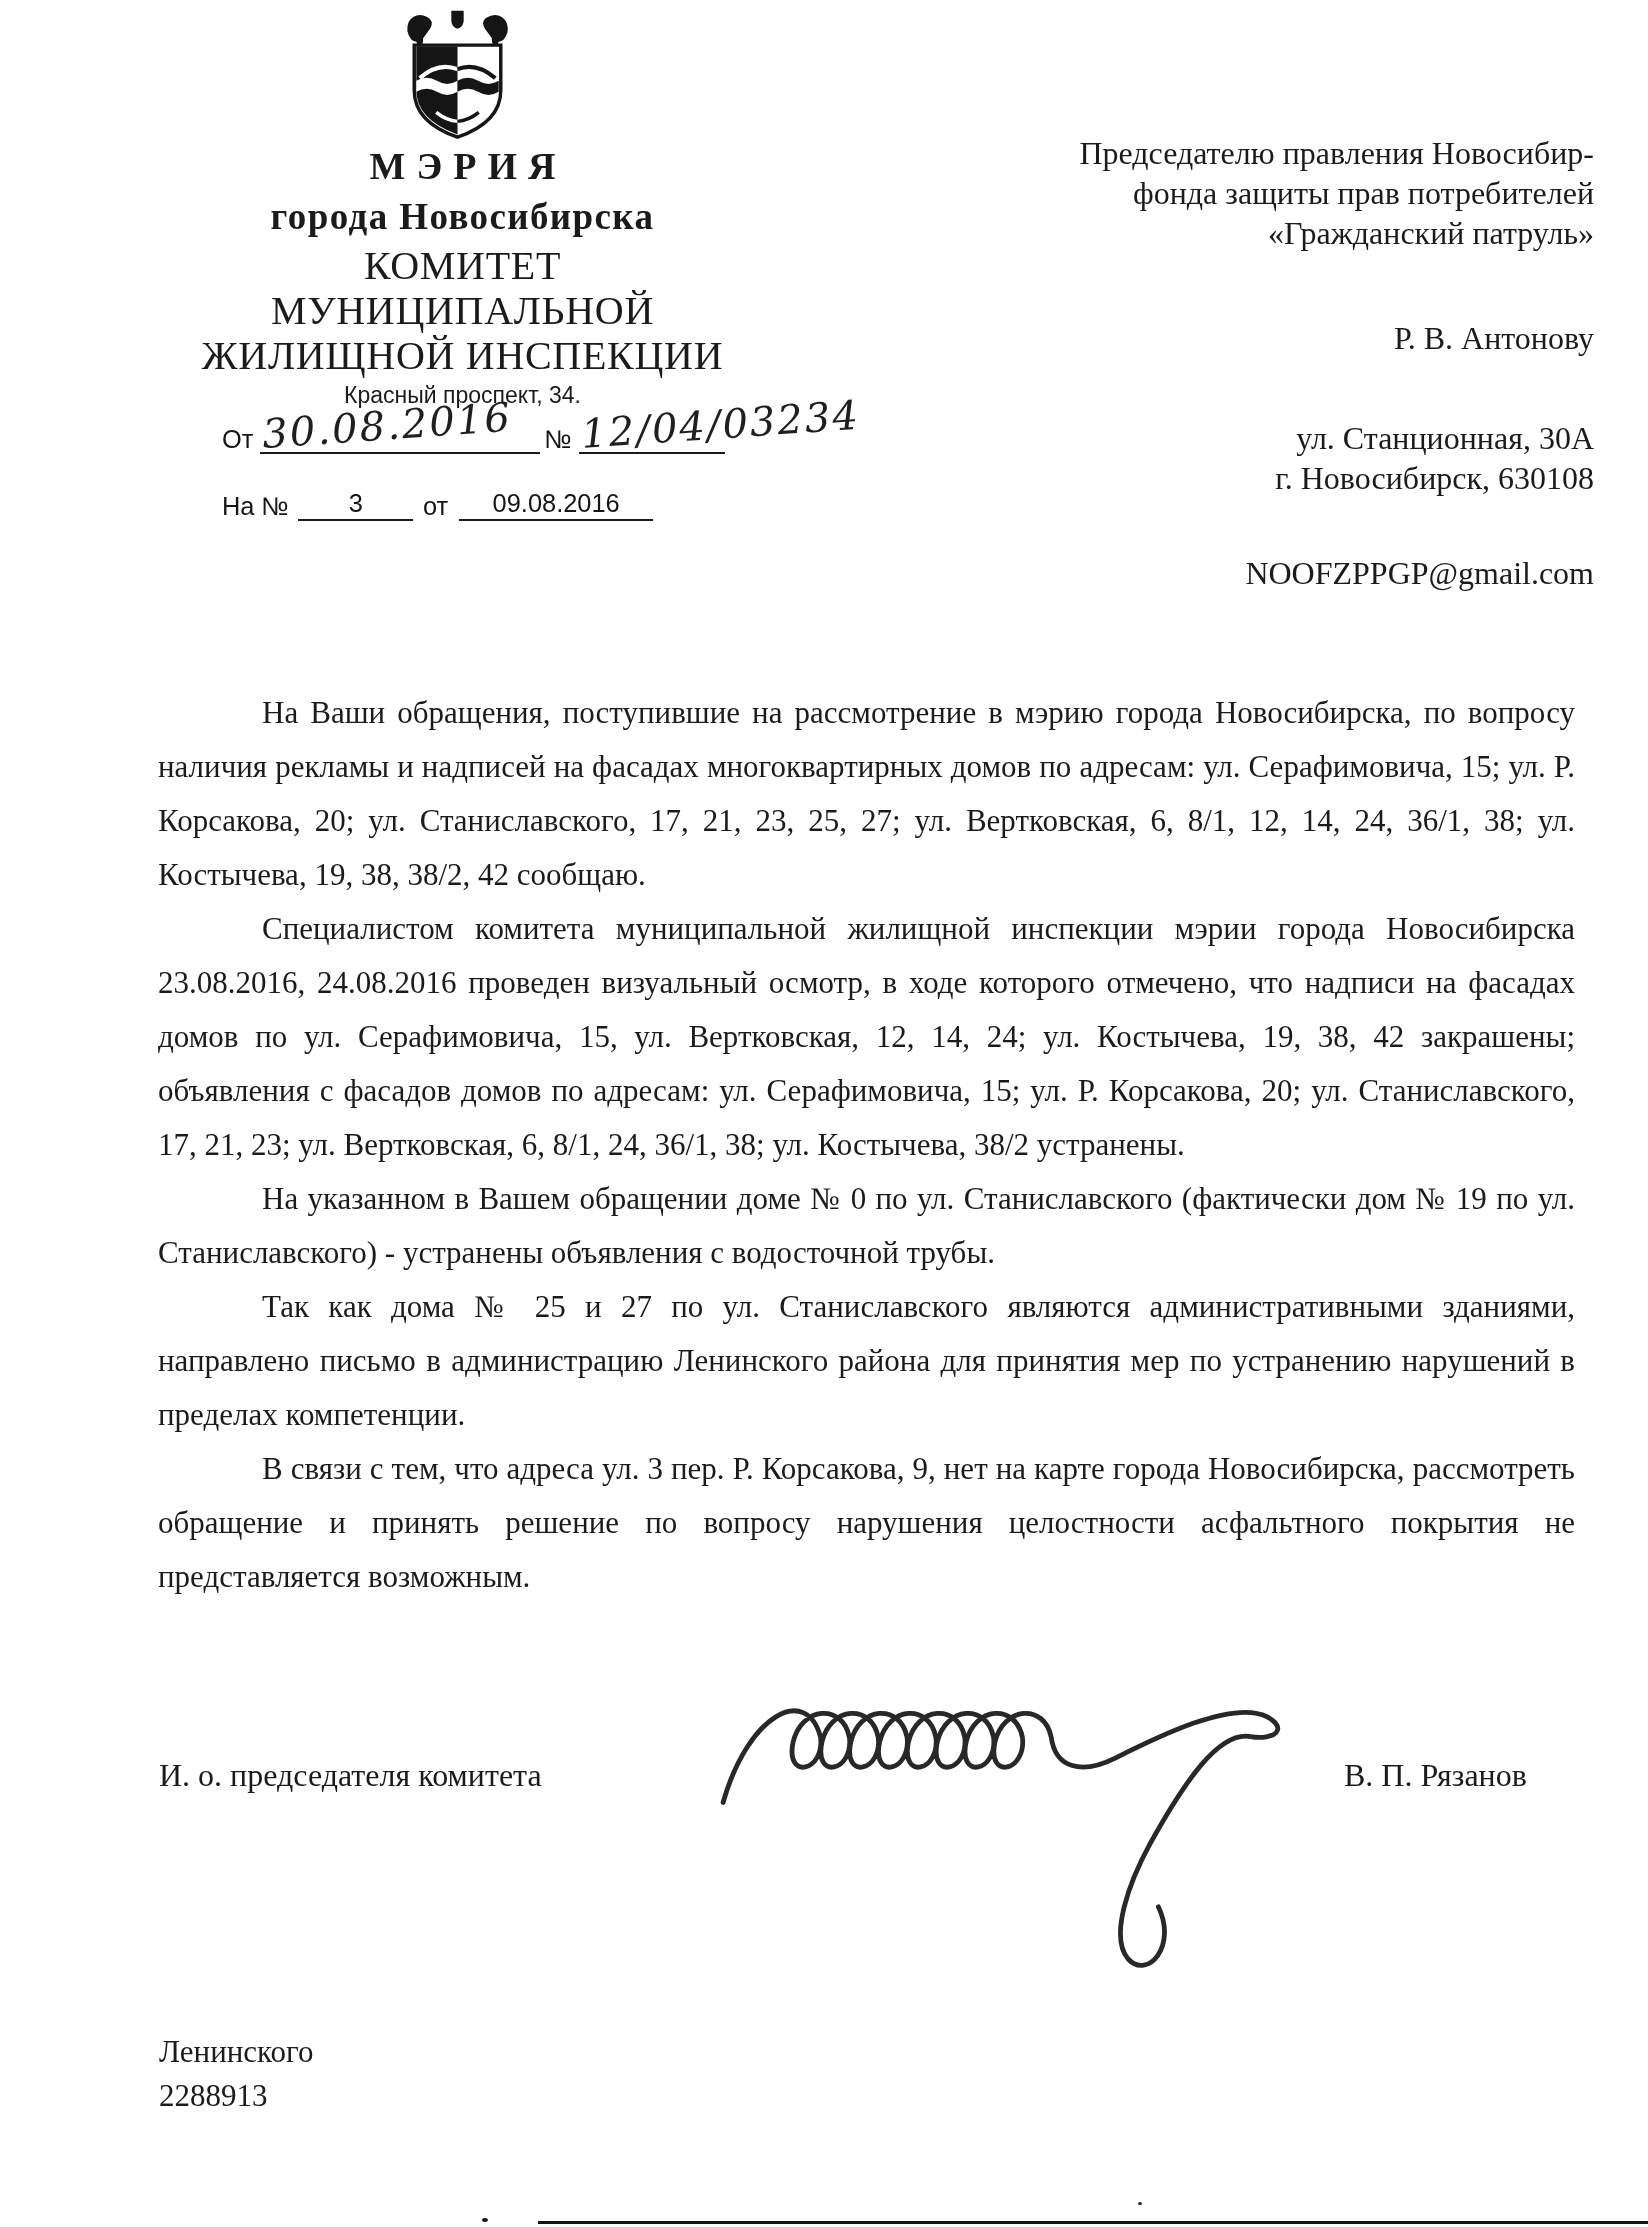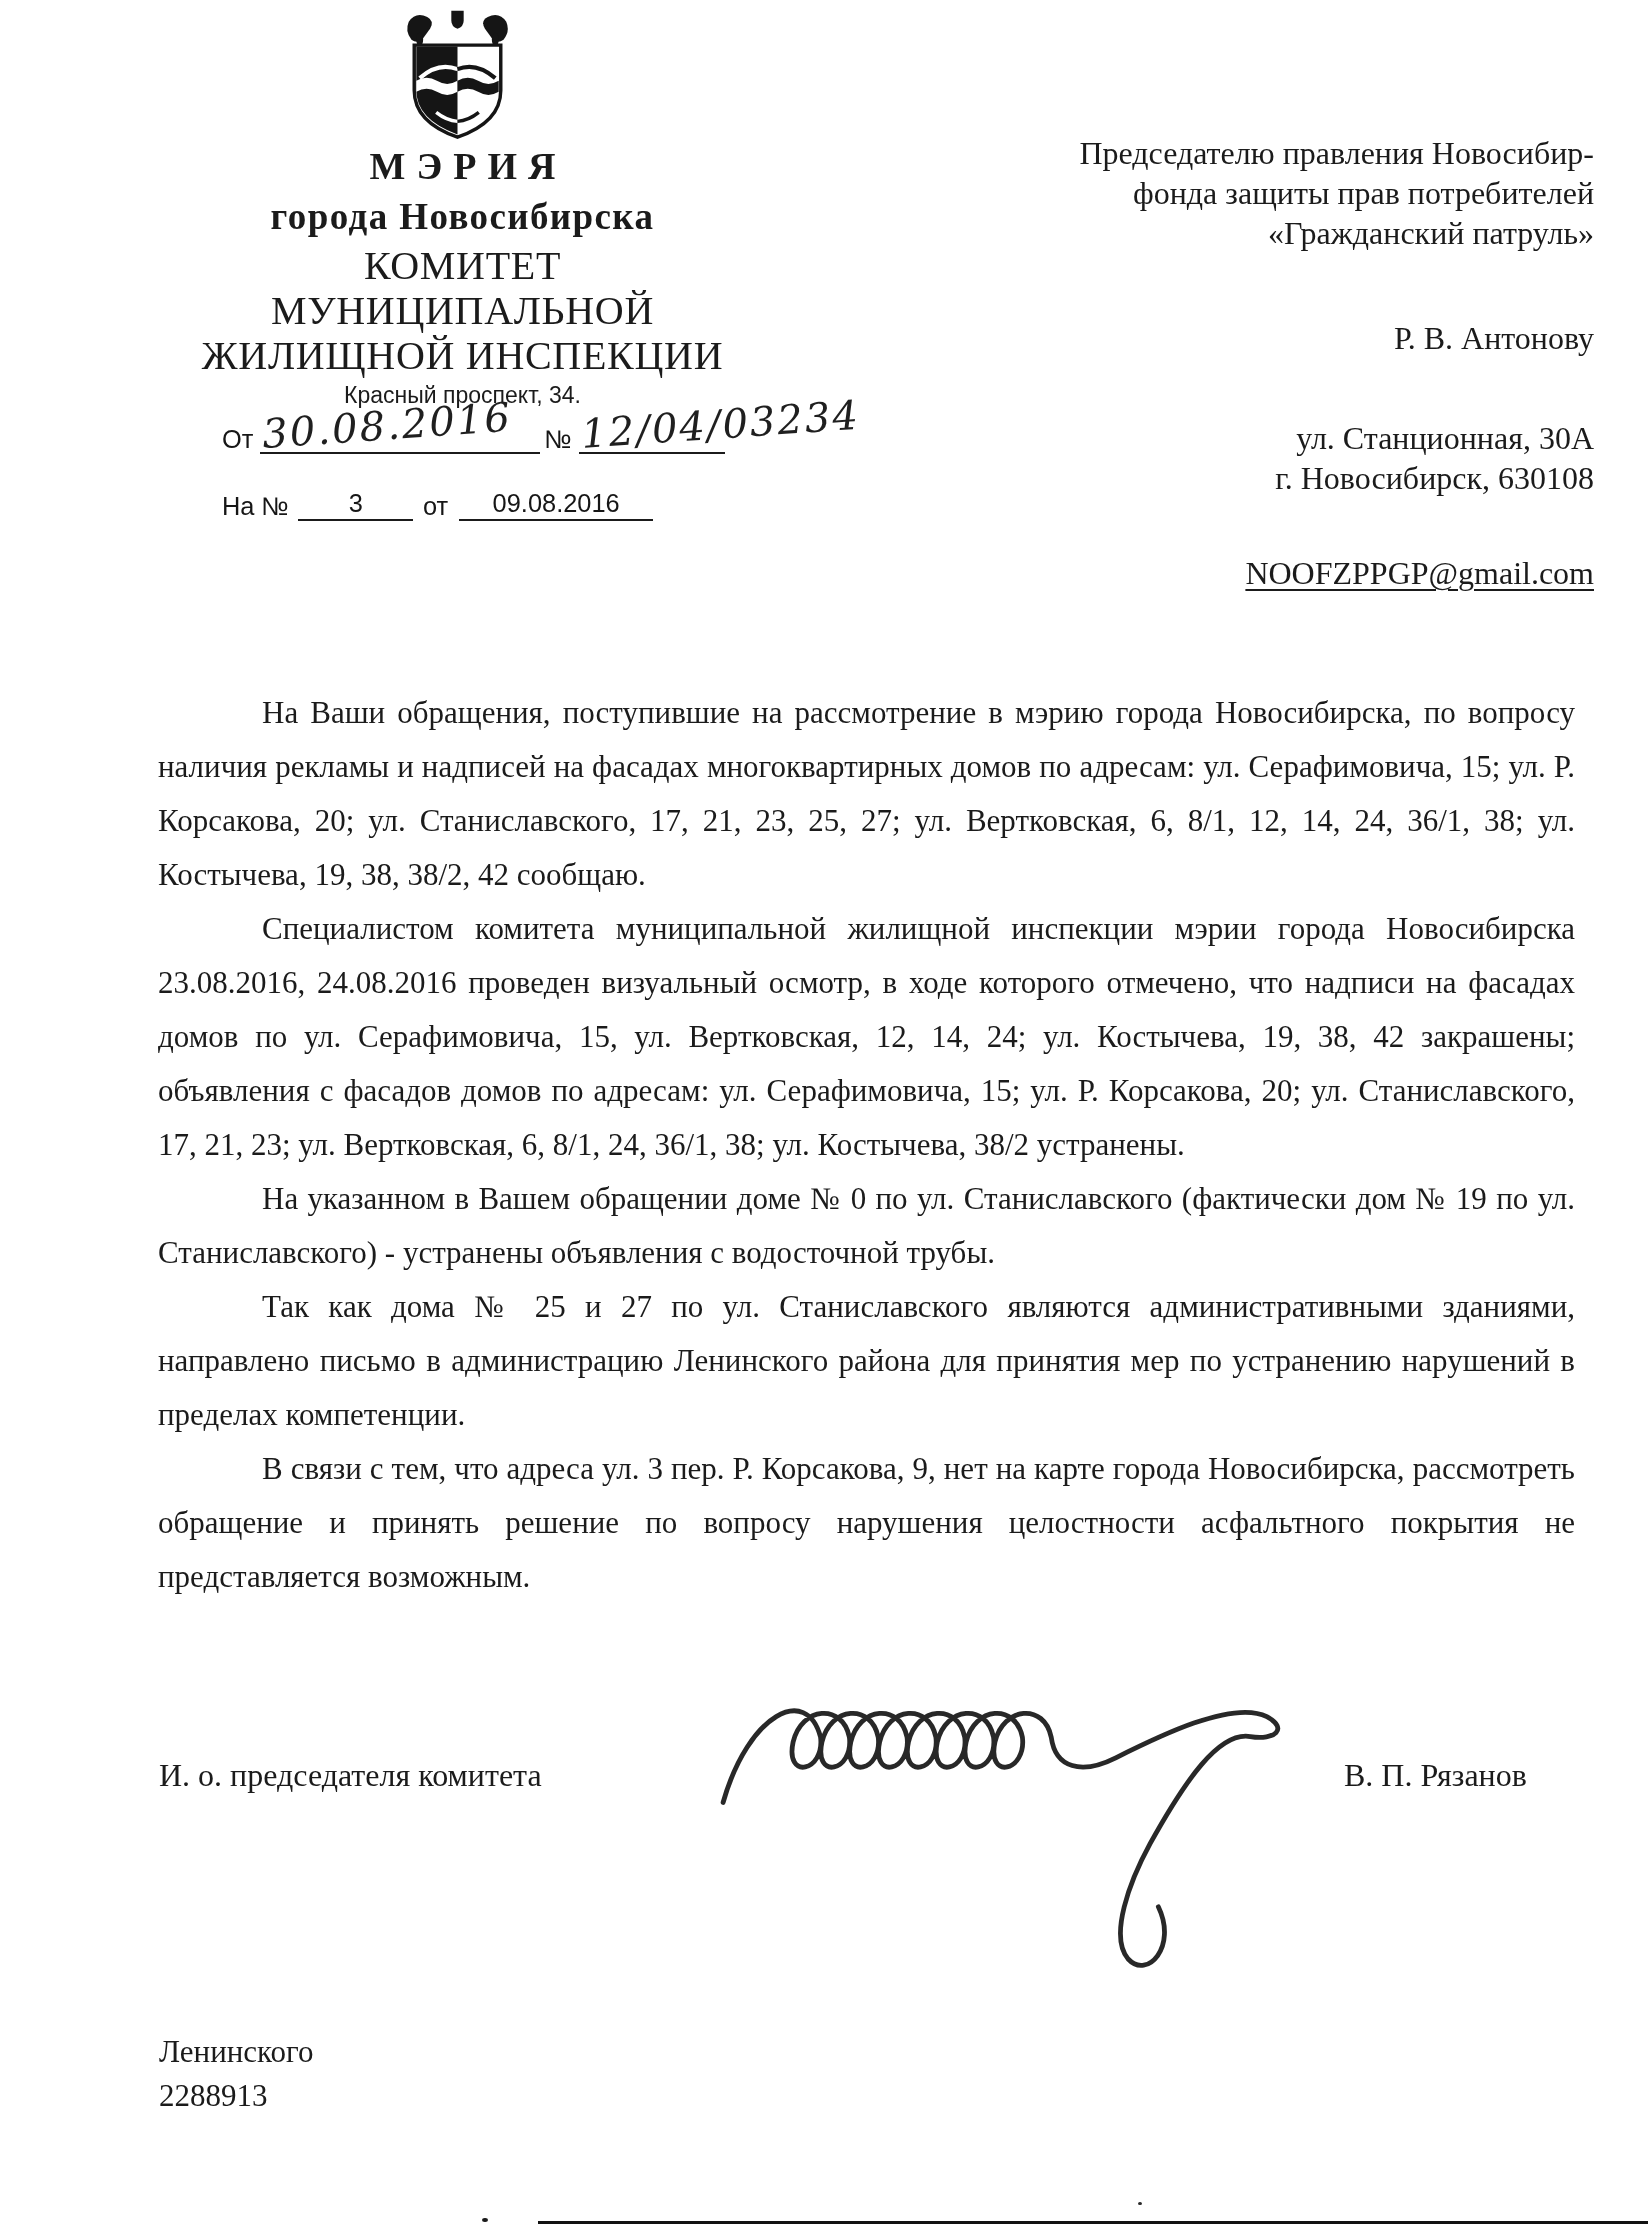--- a/index.html
+++ b/index.html
@@ -83,21 +83,20 @@
     left: 914px; top: 133px;
     width: 680px;
     font-size: 32px;
     line-height: 40px;
     text-align: right;
   }
   .recipient-name { margin-top: 65px; }
   .recipient-addr { margin-top: 60px; }
   .recipient-email {
     margin-top: 55px;
-    text-decoration: underline;
     text-decoration-thickness: 2.1px;
     text-underline-offset: 4.8px;
   }
 
   
   .body-text {
     position: absolute;
     left: 158px; top: 686px;
     width: 1417px;
     font-size: 31px;

